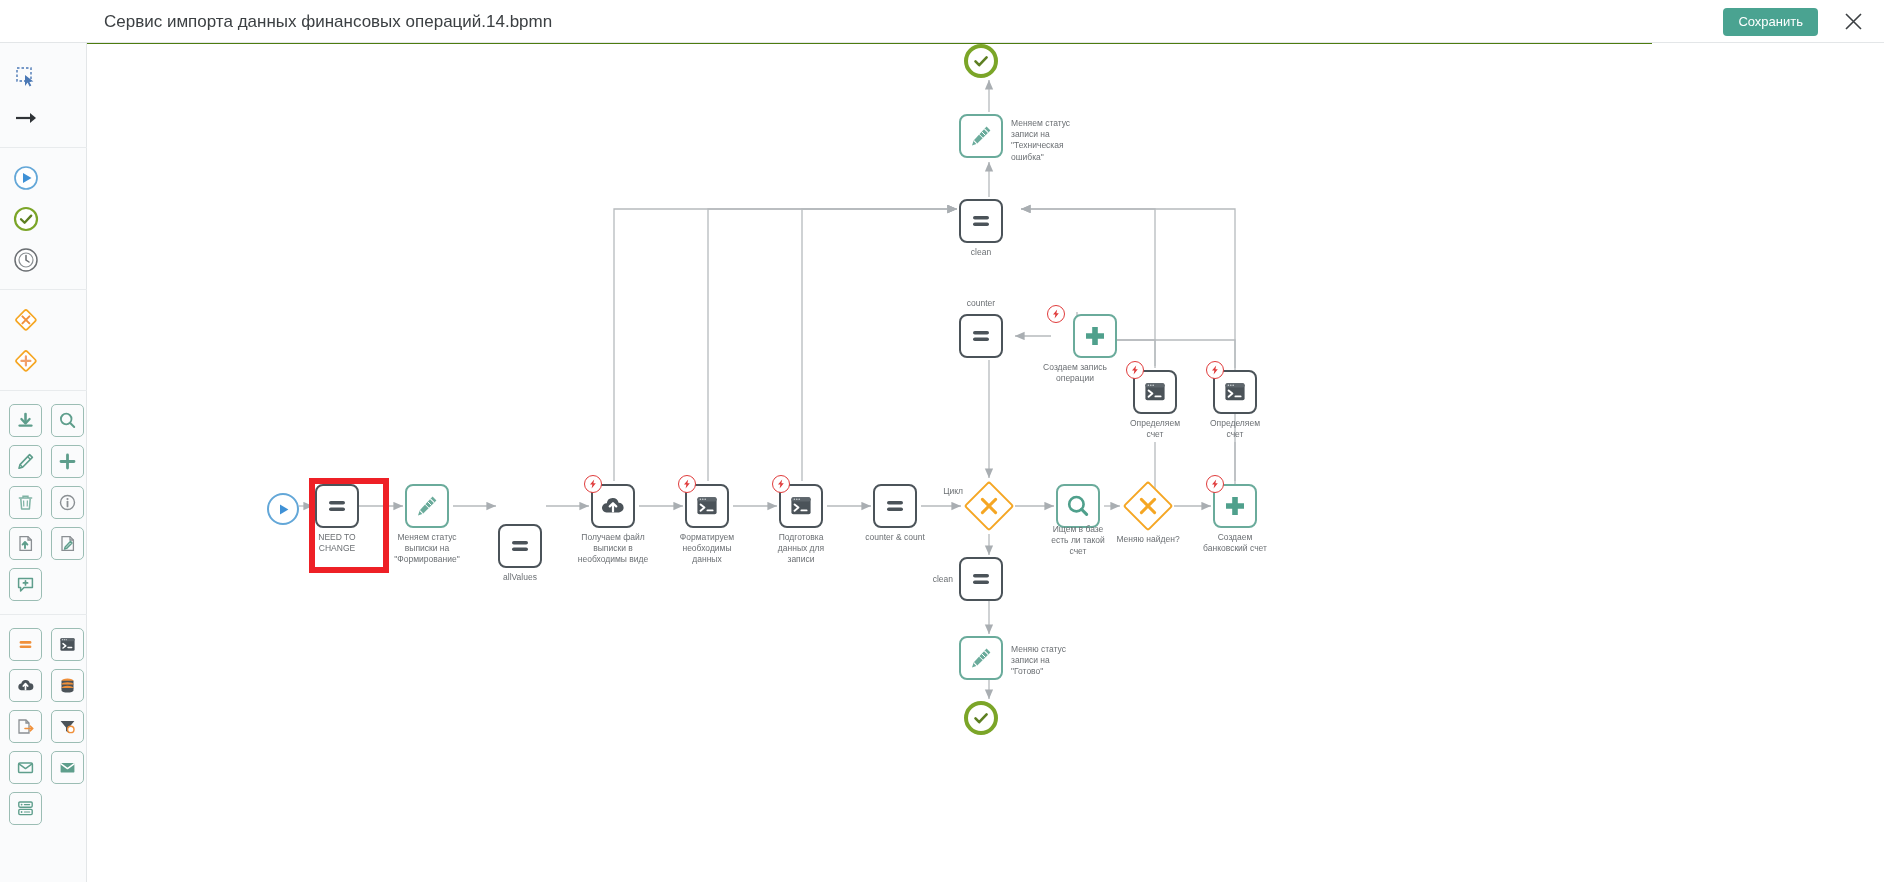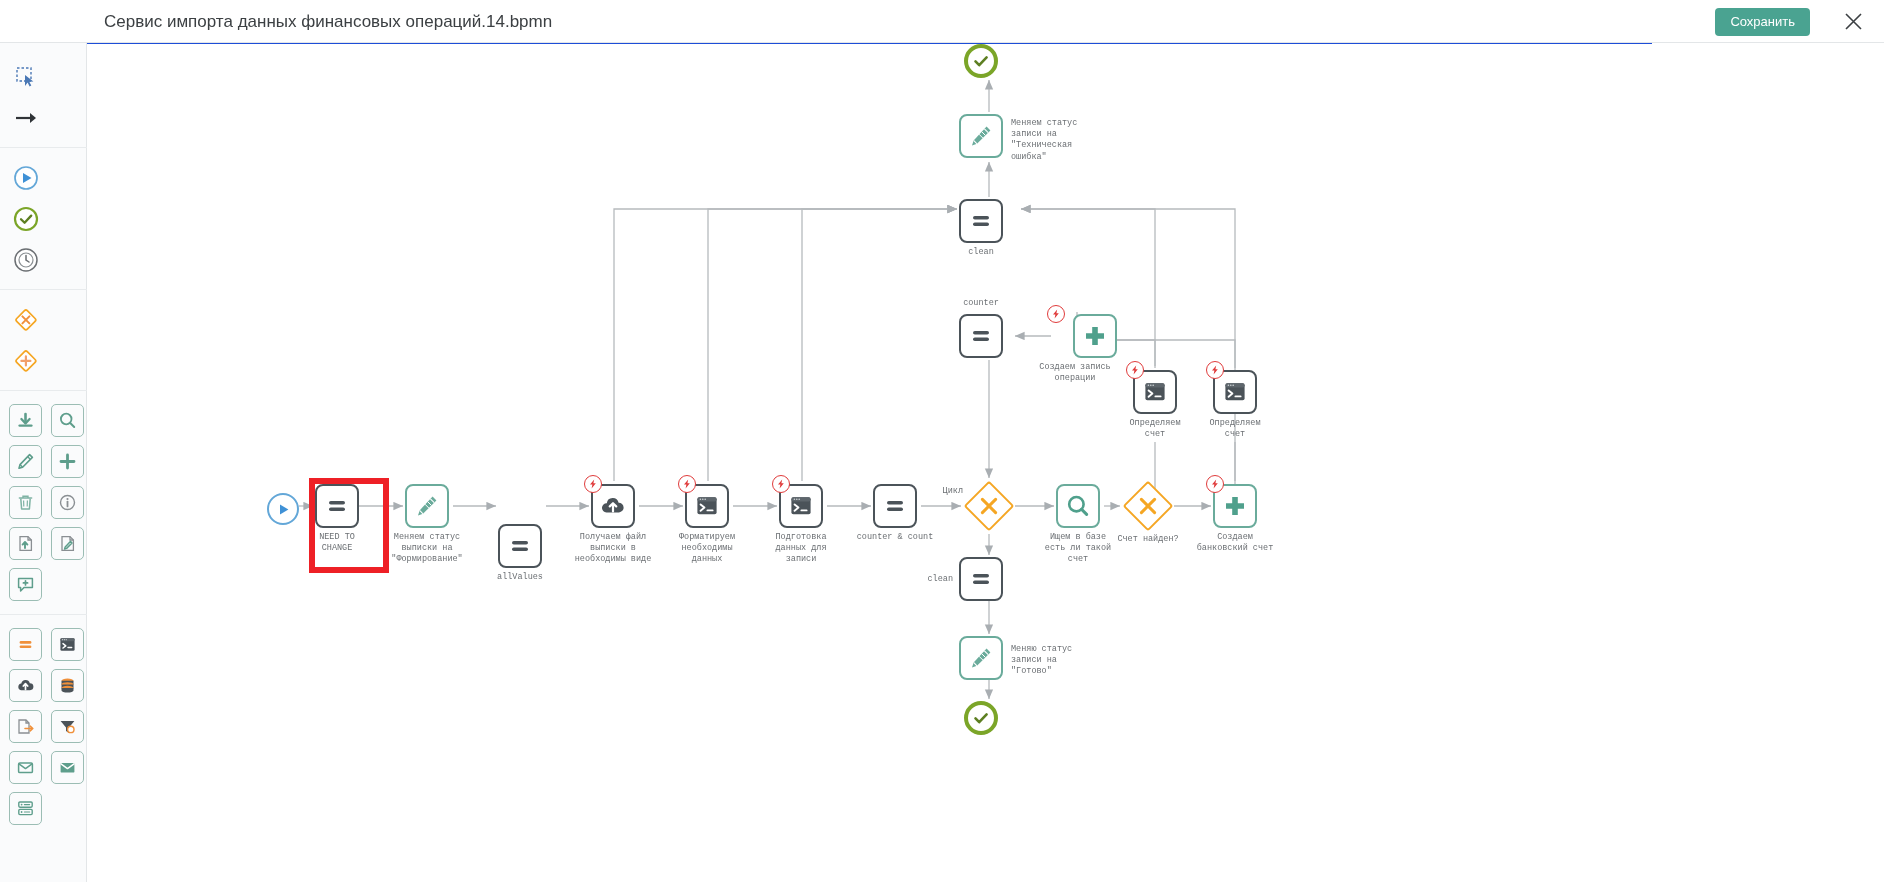--- a/index.html
+++ b/index.html
@@ -4,40 +4,40 @@
 <title>BPMN Editor</title>
 <style>
   * { box-sizing: border-box; }
   html, body {
     margin: 0; padding: 0;
     width: 1884px; height: 882px;
     overflow: hidden;
     background: #ffffff;
     font-family: "Liberation Sans", "DejaVu Sans", sans-serif;
   }
-  #app { position: relative; width: 1652px; height: 882px; background: #1d4ed8; }
+  #app { position: relative; width: 1652px; height: 882px; background: #4d7c0f; }
 
   
   #header {
     position: absolute; left: 0; top: 0;
     width: 1884px; height: 43px;
     background: #ffffff;
     border-bottom: 1px solid #e3e6e8;
     display: flex; align-items: center;
     z-index: 20;
   }
   #header-title {
     position: absolute; left: 104px; top: 0;
     height: 43px; line-height: 43px;
     font-size: 17px; color: #3c4043;
     white-space: nowrap;
   }
   #header-actions {
     position: absolute; right: 18px; top: 0; height: 43px;
-    display: flex; align-items: center; gap: 30px;
+    display: flex; align-items: center; gap: 22px;
   }
   #save-button {
     background: #4aa391;
     color: #ffffff;
     border: none; border-radius: 4px;
     font-size: 13px;
     padding: 7px 15px 8px 15px;
     cursor: pointer;
     font-family: inherit;
     line-height: 1;
@@ -90,21 +90,20 @@
   
   .node { position: absolute; }
   .node-label {
     position: absolute;
     font-size: 8.5px;
     color: #6b6f73;
     text-align: center;
     line-height: 1.32;
     white-space: pre-line;
     pointer-events: none;
-    font-family: Liberation Mono, monospace;
   }
 
   .task-box {
     width: 44px; height: 44px;
     border: 2.5px solid #4b5359;
     border-radius: 8px;
     background: #fff;
     display: flex; align-items: center; justify-content: center;
     cursor: pointer;
   }
@@ -636,32 +635,32 @@
       </div>
       <div class="node-label" style="left:836px; top:442px; width:40px; text-align:right;">Цикл</div>
 
       <div class="node" style="left:969px; top:440px;">
         <div class="task-box teal">
           <svg width="26" height="26" viewBox="0 0 26 26">
             <circle cx="11.4" cy="11.2" r="7.2" fill="none" stroke="#4fa08c" stroke-width="2.6"></circle>
             <path d="M16.6 16.4 L21.6 21.4" stroke="#4fa08c" stroke-width="3" stroke-linecap="round"></path>
           </svg>
         </div>
-        <div class="node-label" style="left:-26px; top:48px; width:96px;text-align:center;">Ищем в базе
+        <div class="node-label" style="left:-26px; top:40px; width:96px;text-align:center;">Ищем в базе
 есть ли такой
 счет</div>
       </div>
 
       <div class="gw-wrap" style="left:1035px; top:436px;">
         <div class="gateway"></div>
         <svg class="gw-glyph" width="26" height="26" viewBox="0 0 26 26">
           <path d="M6.4 6.4 L19.6 19.6 M19.6 6.4 L6.4 19.6" stroke="#f5a623" stroke-width="3" stroke-linecap="round"></path>
         </svg>
       </div>
-      <div class="node-label" style="left:1021px; top:490px; width:80px;">Счет найден?</div>
+      <div class="node-label" style="left:1021px; top:490px; width:80px;">Меняю найден?</div>
 
       <div class="node" style="left:1126px; top:440px;">
         <div class="task-box teal">
           <svg width="26" height="26" viewBox="0 0 26 26">
             <path d="M13 4 L13 22 M4 13 L22 13" stroke="#4fa08c" stroke-width="5.6" stroke-linecap="butt"></path>
           </svg>
         </div>
         <div class="boundary-err" style="left:-7px; top:-9px;">
           <svg width="10" height="10" viewBox="0 0 10 10">
             <path d="M6.2 0.6 L2 5.6 L4.4 5.6 L3.6 9.4 L7.8 4.2 L5.4 4.2 Z" fill="#e03b3b"></path>

